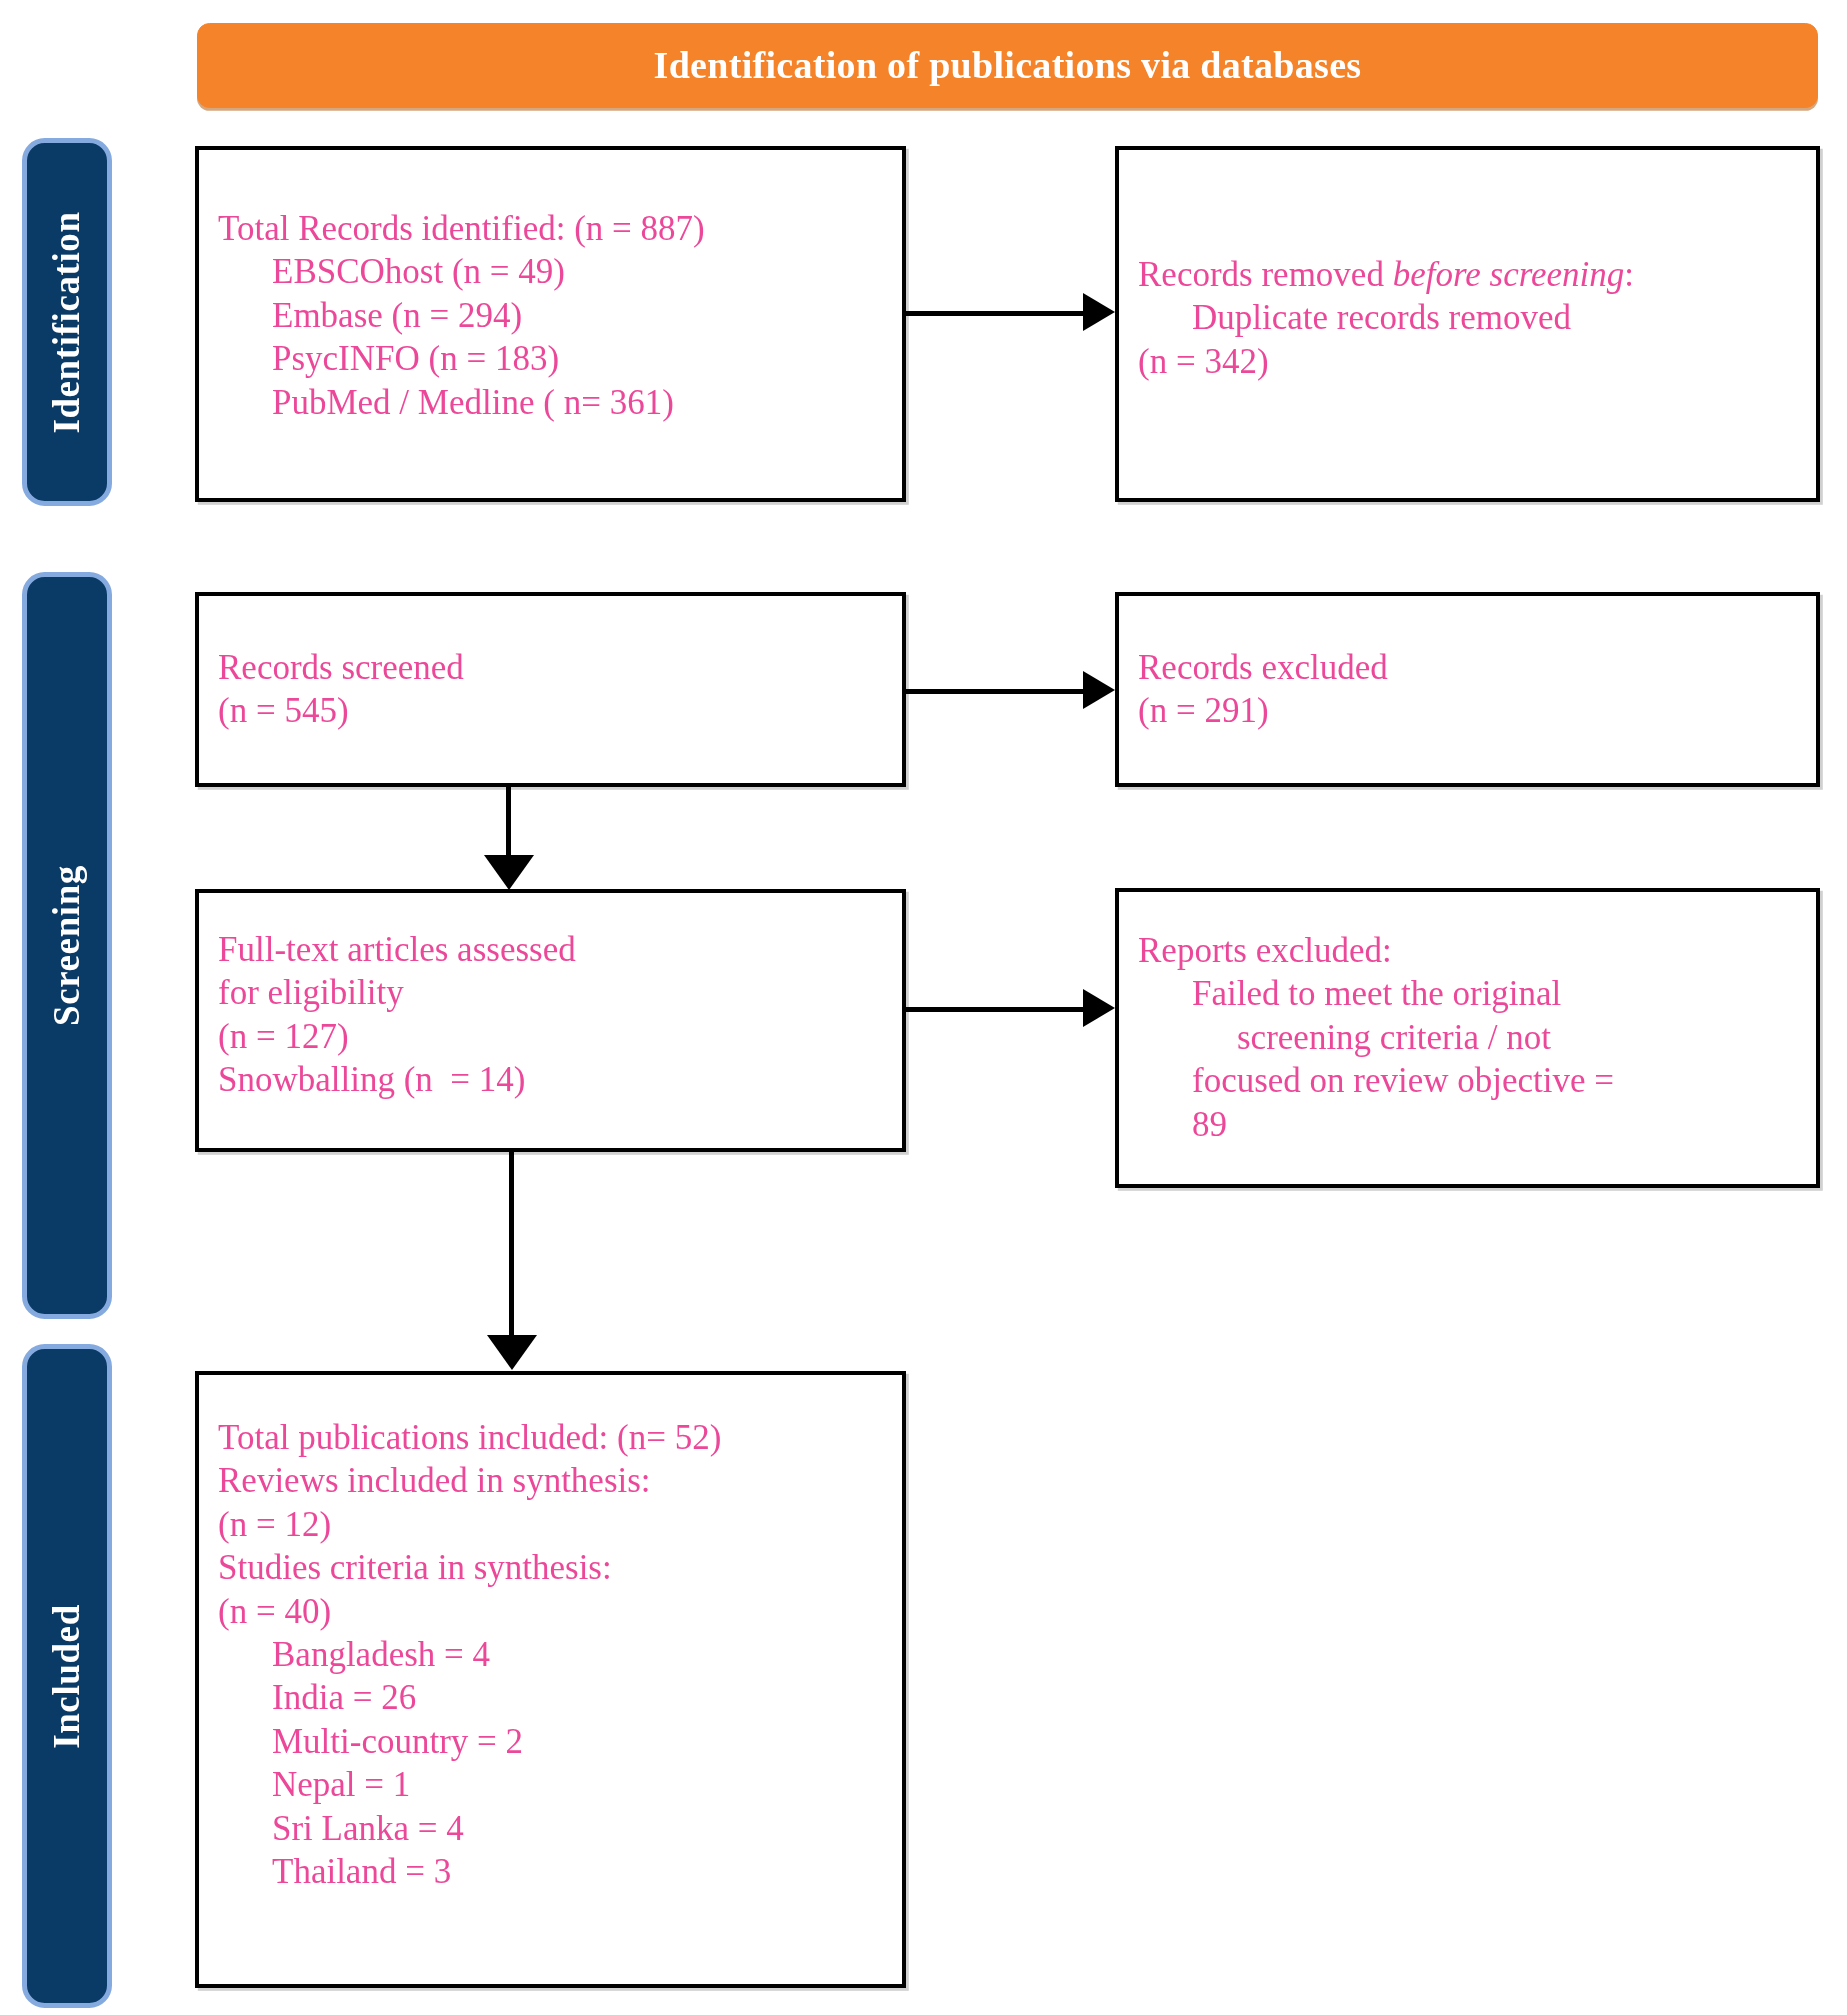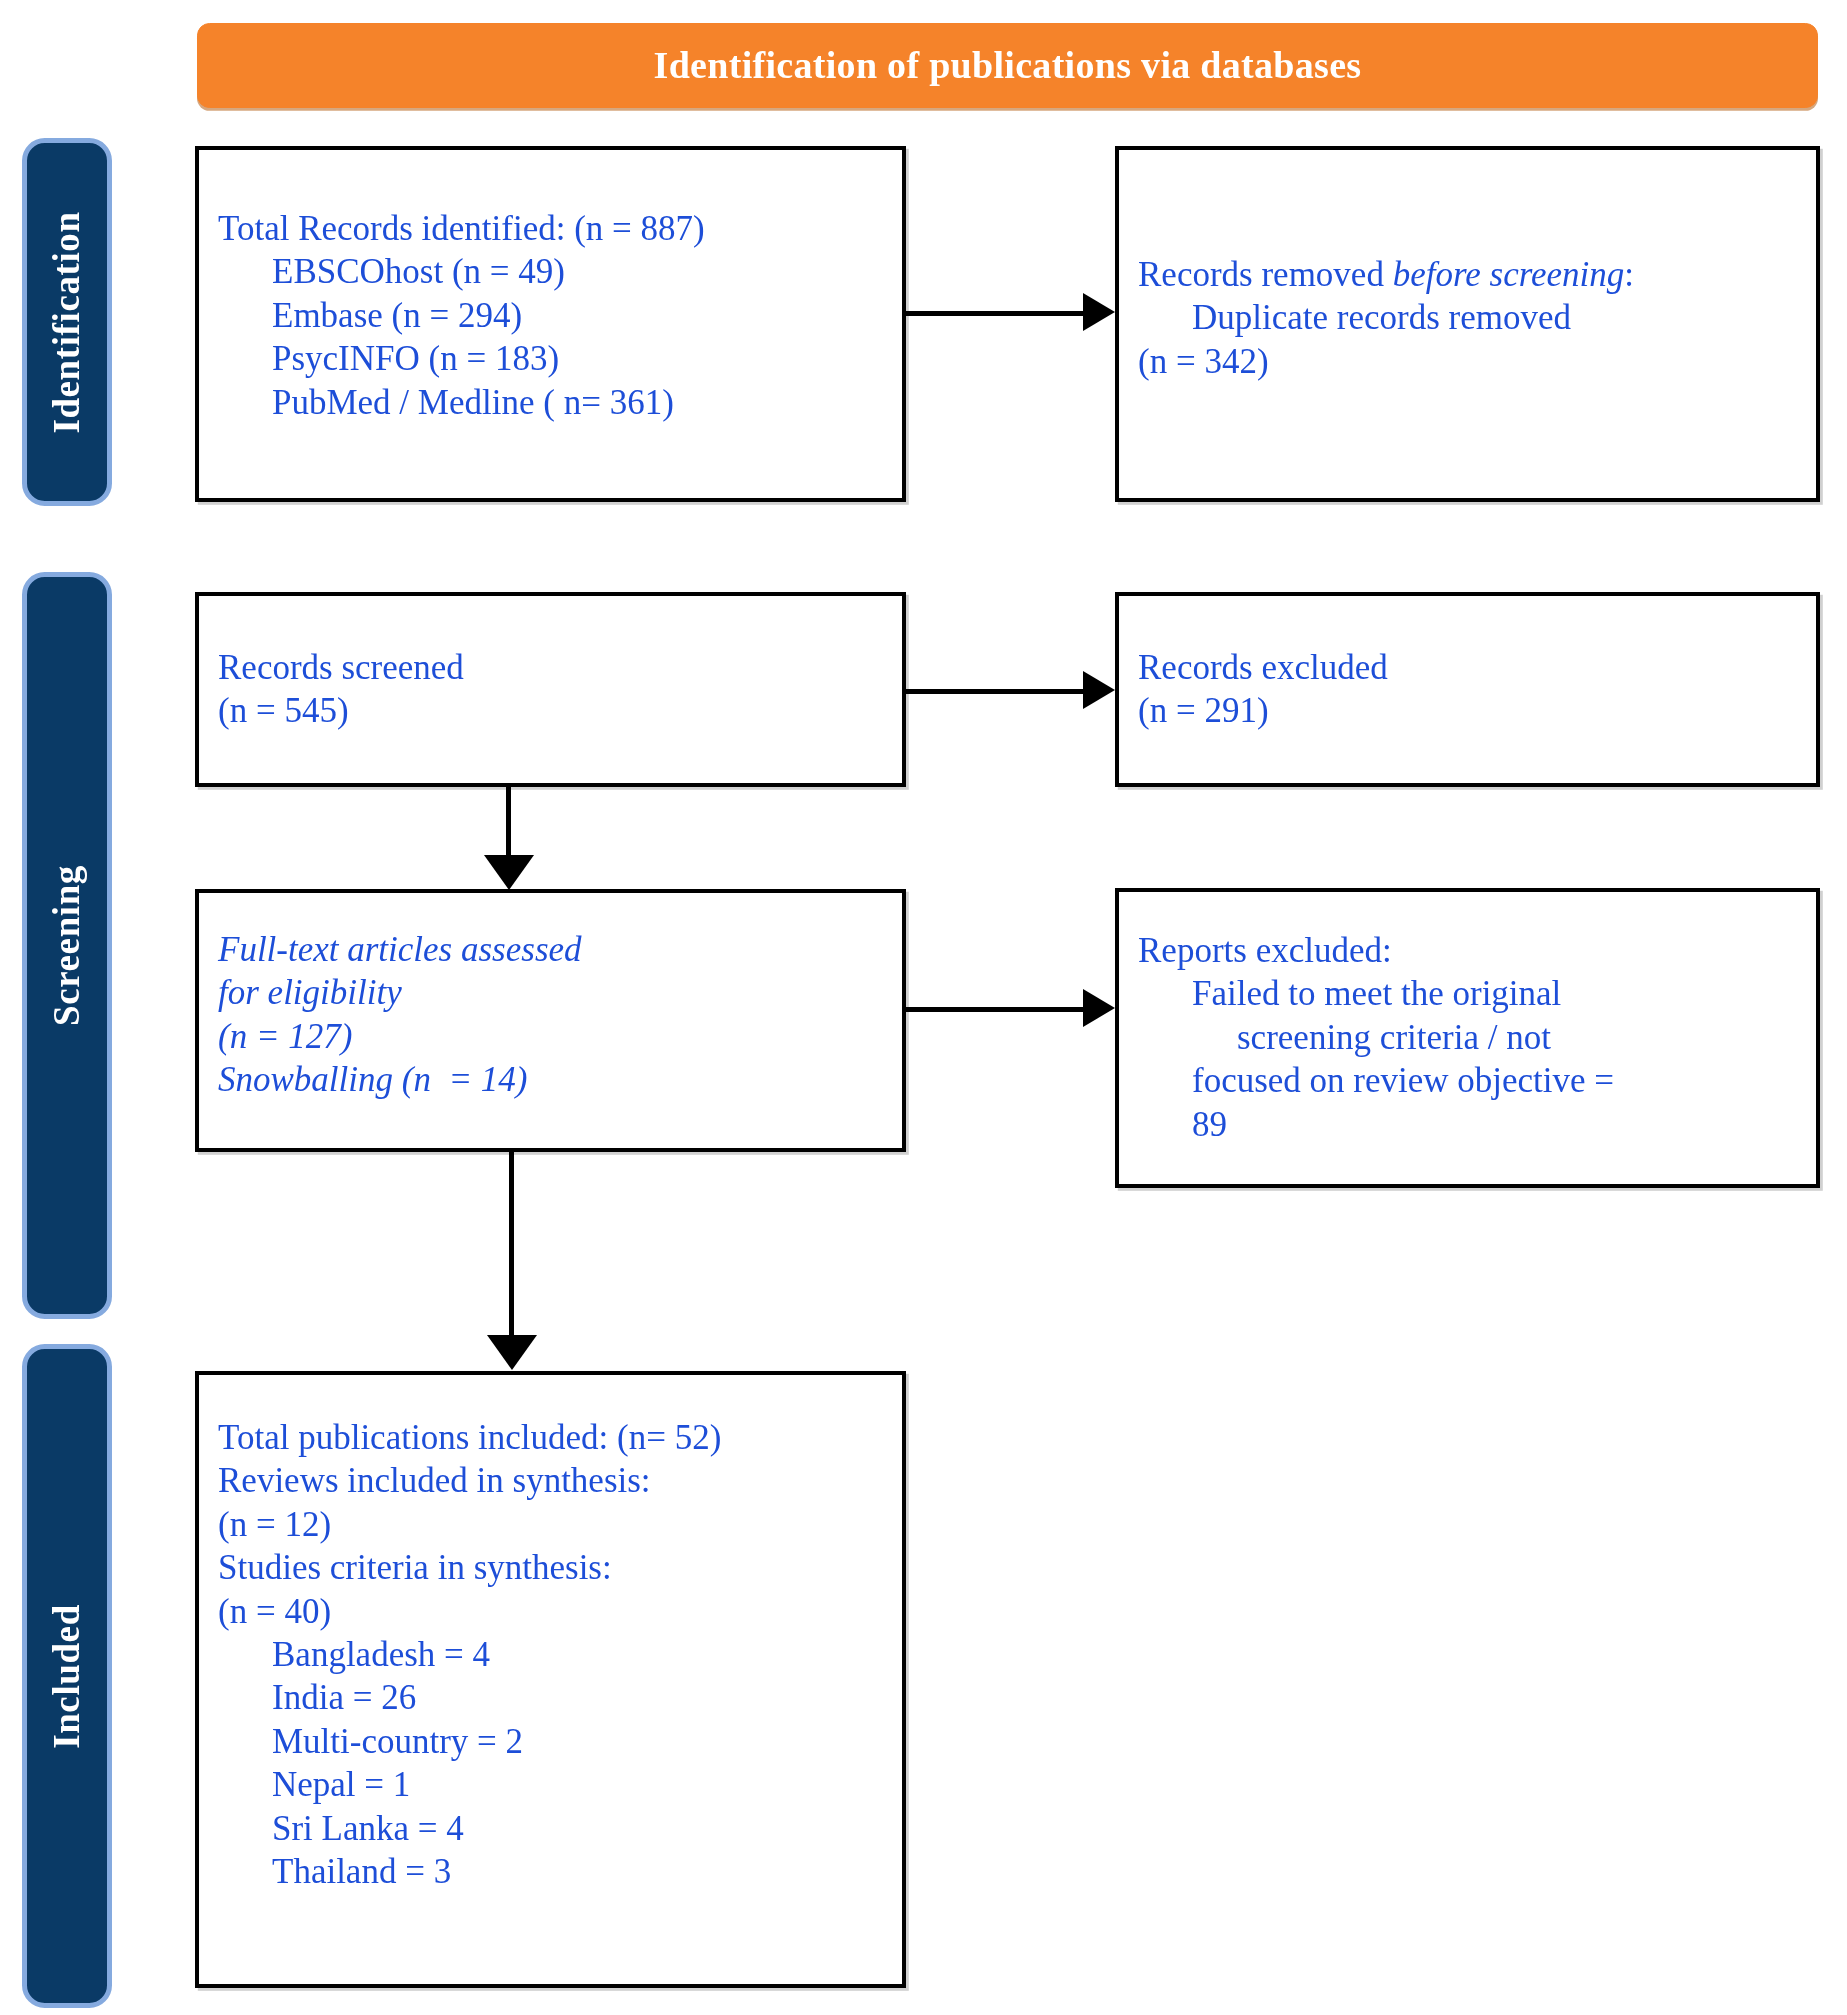--- a/index.html
+++ b/index.html
@@ -76,21 +76,21 @@
     border: 4px solid #000000;
     box-sizing: border-box;
     box-shadow: 2.8px 2.8px 0 rgba(120,120,120,0.35);
   }
   .flow-box .box-text {
     position: absolute;
     left: 0;
     right: 0;
     font-size: 35px;
     line-height: 1.24;
-    color: #1d4ed8;
+    color: #ec4899;
     padding: 0 19px;
     box-sizing: border-box;
   }
   .flow-box .box-text .ln { display: block; white-space: pre; }
   .flow-box .box-text .ind1 { padding-left: 54px; }
   .flow-box .box-text .ind2 { padding-left: 99px; }
   .flow-box .box-text em { font-style: italic; }
 
   #box-identified   { left: 195px;  top: 146px;  width: 711px; height: 356px; }
   #box-identified .box-text { top: 57px; }
@@ -98,21 +98,21 @@
   #box-removed      { left: 1115px; top: 146px; width: 705px; height: 356px; }
   #box-removed .box-text { top: 103px; }
 
   #box-screened     { left: 195px;  top: 592px; width: 711px; height: 195px; }
   #box-screened .box-text { top: 50px; }
 
   #box-excluded     { left: 1115px; top: 592px; width: 705px; height: 195px; }
   #box-excluded .box-text { top: 50px; }
 
   #box-fulltext     { left: 195px;  top: 889px; width: 711px; height: 263px; }
-  #box-fulltext .box-text { top: 35px; font-style: italic; }
+  #box-fulltext .box-text { top: 35px; }
 
   #box-reports-excl { left: 1115px; top: 888px; width: 705px; height: 300px; }
   #box-reports-excl .box-text { top: 37px; }
 
   #box-included     { left: 195px;  top: 1371px; width: 711px; height: 617px; }
   #box-included .box-text { top: 41px; }
 
   
   .conn { position: absolute; }
   .conn .line-h {

